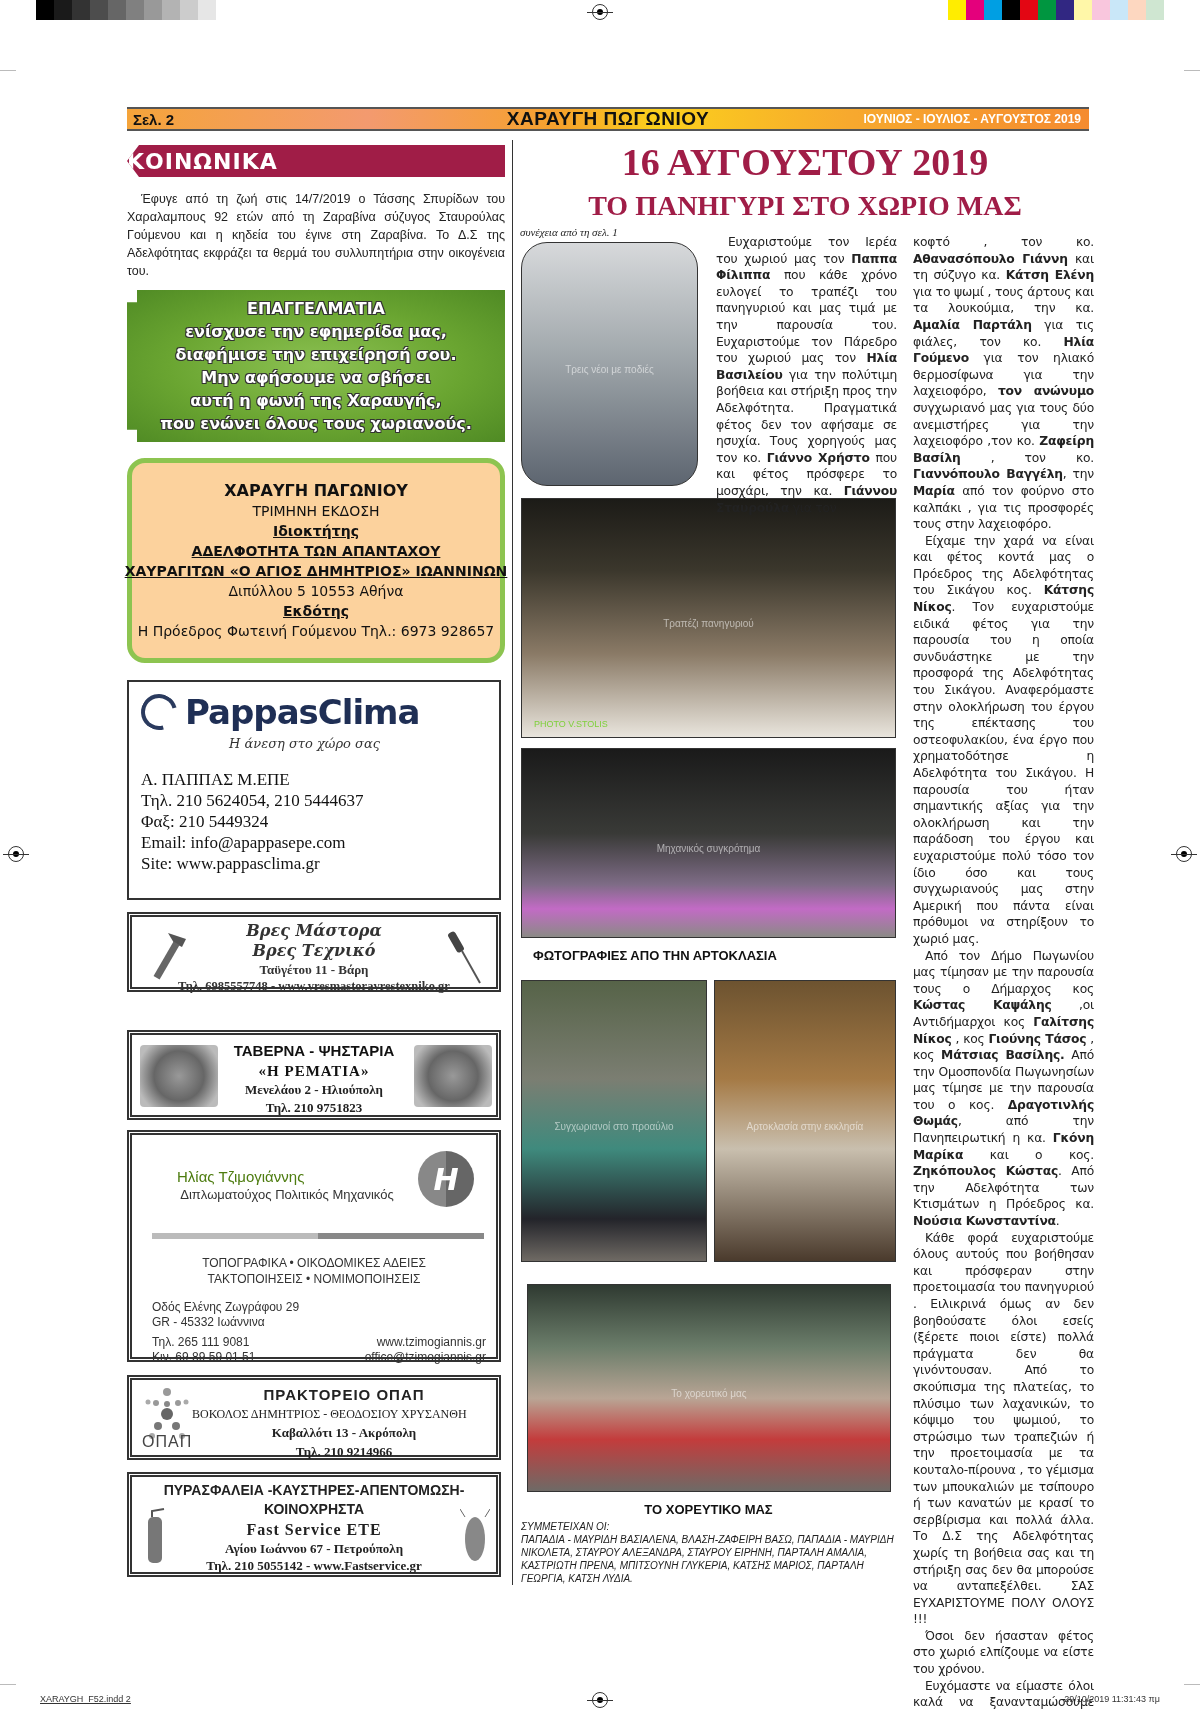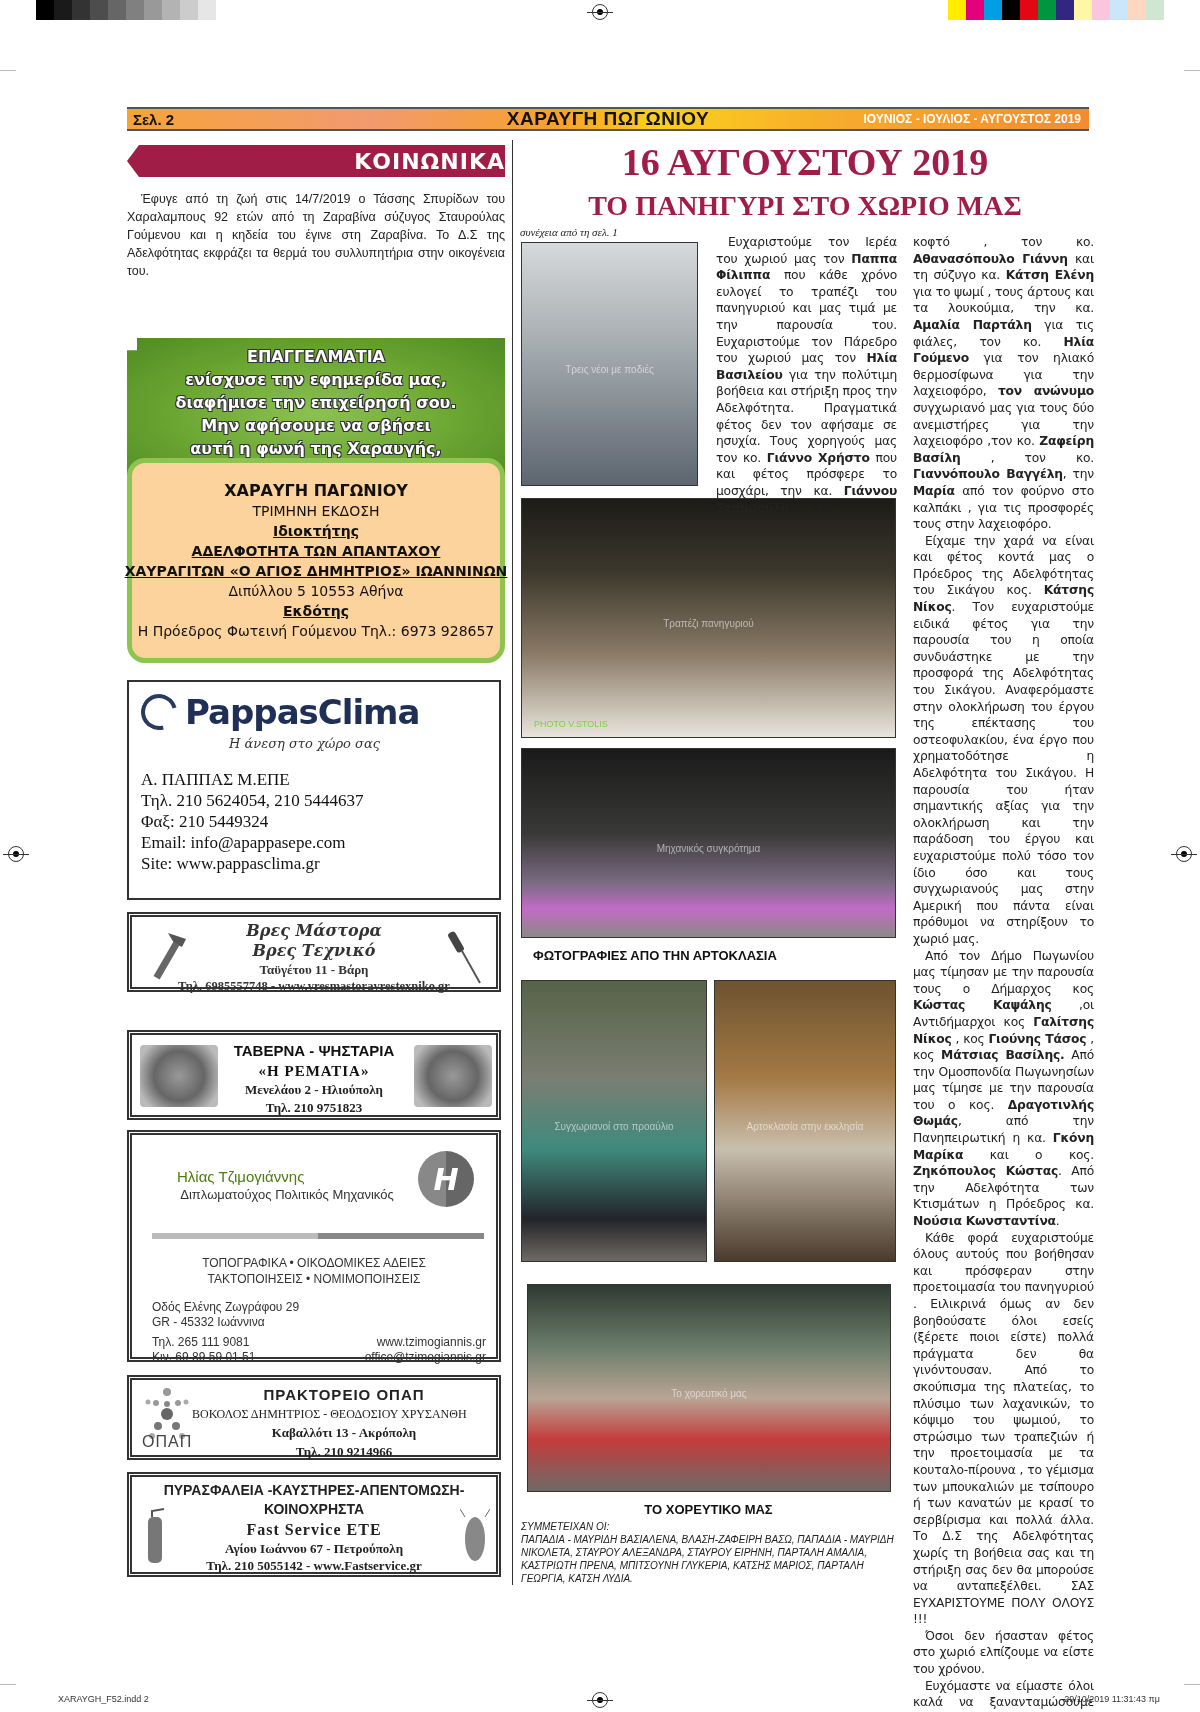--- a/index.html
+++ b/index.html
@@ -21,28 +21,28 @@
     background: linear-gradient(90deg, #f5a43a 0%, #f39a6f 25%, #f6a12b 45%, #fbd01c 55%, #f7a92e 75%, #f58b2f 100%);
     border-top: 2px solid #555; border-bottom: 2px solid #555; display: flex; align-items: center; }
   .topbar .pg { position: absolute; left: 6px; font: bold 15px "Liberation Sans", sans-serif; color: #111; }
   .topbar .mast { position: absolute; left: 0; right: 0; text-align: center; font: bold 19px "Liberation Sans", sans-serif; color: #111; letter-spacing: 0.5px; }
   .topbar .date { position: absolute; right: 8px; font: bold 12px "Liberation Sans", sans-serif; color: #fff; }
 
   .vrule { position: absolute; left: 512px; top: 140px; width: 1px; height: 1445px; background: #333; }
 
   
   .koin-banner { position: absolute; left: 127px; top: 145px; width: 378px; height: 32px; background: #a01d47;
-    clip-path: polygon(12px 0, 100% 0, 100% 100%, 12px 100%, 0 50%); display: flex; align-items: center; justify-content: flex-end; }
+    clip-path: polygon(12px 0, 100% 0, 100% 100%, 12px 100%, 0 50%); display: flex; align-items: center; justify-content: flex-start; }
   .koin-banner span { font: bold 22px "DejaVu Sans", sans-serif; color: #fff; letter-spacing: 1px; }
   .obit { position: absolute; left: 127px; top: 190px; width: 378px; font: 12.5px/18px "Liberation Sans", sans-serif; text-align: justify; text-indent: 14px; }
 
   .green-ad { position: absolute; left: 127px; top: 290px; width: 378px; height: 152px;
     background: radial-gradient(ellipse at center, #8cc152 0%, #6aa531 55%, #4f8a24 100%);
     clip-path: polygon(10px 0, 100% 0, 100% 100%, 10px 100%, 10px 92%, 0 92%, 0 8%, 10px 8%);
-    display: flex; flex-direction: column; align-items: center; justify-content: center; margin-top: 48px; }
+    display: flex; flex-direction: column; align-items: center; justify-content: center; }
   .green-ad span { display: block; font: bold 16px/23px "DejaVu Sans", sans-serif; color: #fff;
     text-shadow: 1px 1px 0 #333, -1px -1px 0 #333, 1px -1px 0 #333, -1px 1px 0 #333; text-align: center; }
 
   .imprint { position: absolute; left: 127px; top: 458px; width: 378px; height: 205px; background: #fcd29d;
     border: 5px solid #8dc450; border-radius: 18px; display: flex; flex-direction: column; align-items: center; justify-content: center; }
   .imprint span { display: block; font: 14px/20px "DejaVu Sans", sans-serif; color: #111; text-align: center; white-space: nowrap; }
   .imprint .b { font-weight: bold; text-decoration: underline; }
   .imprint .t { font-size: 16px; font-weight: bold; }
 
   .ad-box { position: absolute; left: 127px; width: 374px; border: 2px solid #333; background: #fff; }
@@ -91,40 +91,40 @@
   .fast .l4, .fast .l5 { font: bold 13px/17px "Liberation Serif", serif; color: #222; }
   .icon-ext { position: absolute; left: 12px; top: 30px; width: 24px; height: 58px; }
   .icon-roach { position: absolute; right: 6px; top: 32px; width: 30px; height: 56px; }
 
   
   .headline1 { position: absolute; left: 520px; top: 140px; width: 570px; text-align: center; font: bold 38px "Liberation Serif", serif; color: #a01d47; }
   .headline2 { position: absolute; left: 520px; top: 190px; width: 570px; text-align: center; font: bold 28px "Liberation Serif", serif; color: #a01d47; }
   .cont { position: absolute; left: 520px; top: 226px; font: italic 11px "Liberation Serif", serif; color: #222; }
 
   .photo { position: absolute; border: 1px solid #333; overflow: hidden; }
-  .ph1 { left: 521px; top: 242px; width: 177px; height: 244px; background: linear-gradient(180deg, #d7d9db 0%, #a2a9ad 45%, #5d6570 100%); }
+  .ph1 { left: 521px; top: 242px; width: 177px; height: 244px; background: linear-gradient(180deg, #d7d9db 0%, #a2a9ad 45%, #5d6570 100%); border-radius: 26px; }
   .ph2 { left: 521px; top: 498px; width: 375px; height: 240px; background: linear-gradient(180deg, #1c1b17 0%, #3b372c 30%, #8a7a66 65%, #e9e5dd 100%); }
   .ph3 { left: 521px; top: 748px; width: 375px; height: 190px; background: linear-gradient(180deg, #1a1a1a 0%, #393a37 45%, #7e6c86 72%, #c26bc5 85%, #8b8a86 100%); }
   .ph4 { left: 521px; top: 980px; width: 186px; height: 282px; background: linear-gradient(180deg, #566348 0%, #7b7e72 35%, #3f8a7d 60%, #23242a 85%, #6f6a64 100%); }
   .ph5 { left: 714px; top: 980px; width: 182px; height: 282px; background: linear-gradient(180deg, #6d5330 0%, #a57a45 35%, #c9bfae 60%, #4a3a2c 100%); }
   .ph6 { left: 527px; top: 1284px; width: 364px; height: 208px; background: linear-gradient(180deg, #2f3a31 0%, #6b7d6a 30%, #b9a595 55%, #c33c3c 75%, #6e6a66 100%); }
   .photo-credit { position: absolute; left: 12px; bottom: 8px; font: 9px "Liberation Sans", sans-serif; color: #7fd13b; }
   .photo-label { position: absolute; left: 0; right: 0; top: 50%; text-align: center; font: 10px "Liberation Sans", sans-serif; color: rgba(255,255,255,0.55); }
 
   .cap1 { position: absolute; left: 533px; top: 948px; font: bold 13px "Liberation Sans", sans-serif; color: #111; }
   .cap2 { position: absolute; left: 521px; top: 1502px; width: 375px; text-align: center; font: bold 13px "Liberation Sans", sans-serif; color: #111; }
   .cap2-sub { position: absolute; left: 521px; top: 1520px; width: 375px; font: italic 10px/13px "Liberation Sans", sans-serif; color: #222; }
 
   .col { position: absolute; font: 12.3px/16.6px "DejaVu Sans", sans-serif; text-align: justify; color: #222; letter-spacing: -0.2px; }
   .col p { text-indent: 12px; }
   .col b { font-weight: bold; }
   .colA { left: 716px; top: 234px; width: 181px; }
   .colB { left: 913px; top: 234px; width: 181px; }
 
-  .footer-left { position: absolute; left: 58px; top: 1694px; font: 9px "Liberation Sans", sans-serif; color: #333; }
+  .footer-left { position: absolute; left: 40px; top: 1694px; font: 9px "Liberation Sans", sans-serif; color: #333; text-decoration: underline; }
   .footer-right { position: absolute; right: 40px; top: 1694px; font: 9px "Liberation Sans", sans-serif; color: #333; }
 </style>
 </head>
 <body>
 
 <div class="calib-left" id="calibL">
     <span style="background: rgb(0, 0, 0);"></span>
     <span style="background: rgb(26, 26, 26);"></span>
     <span style="background: rgb(51, 51, 51);"></span>
     <span style="background: rgb(77, 77, 77);"></span>

